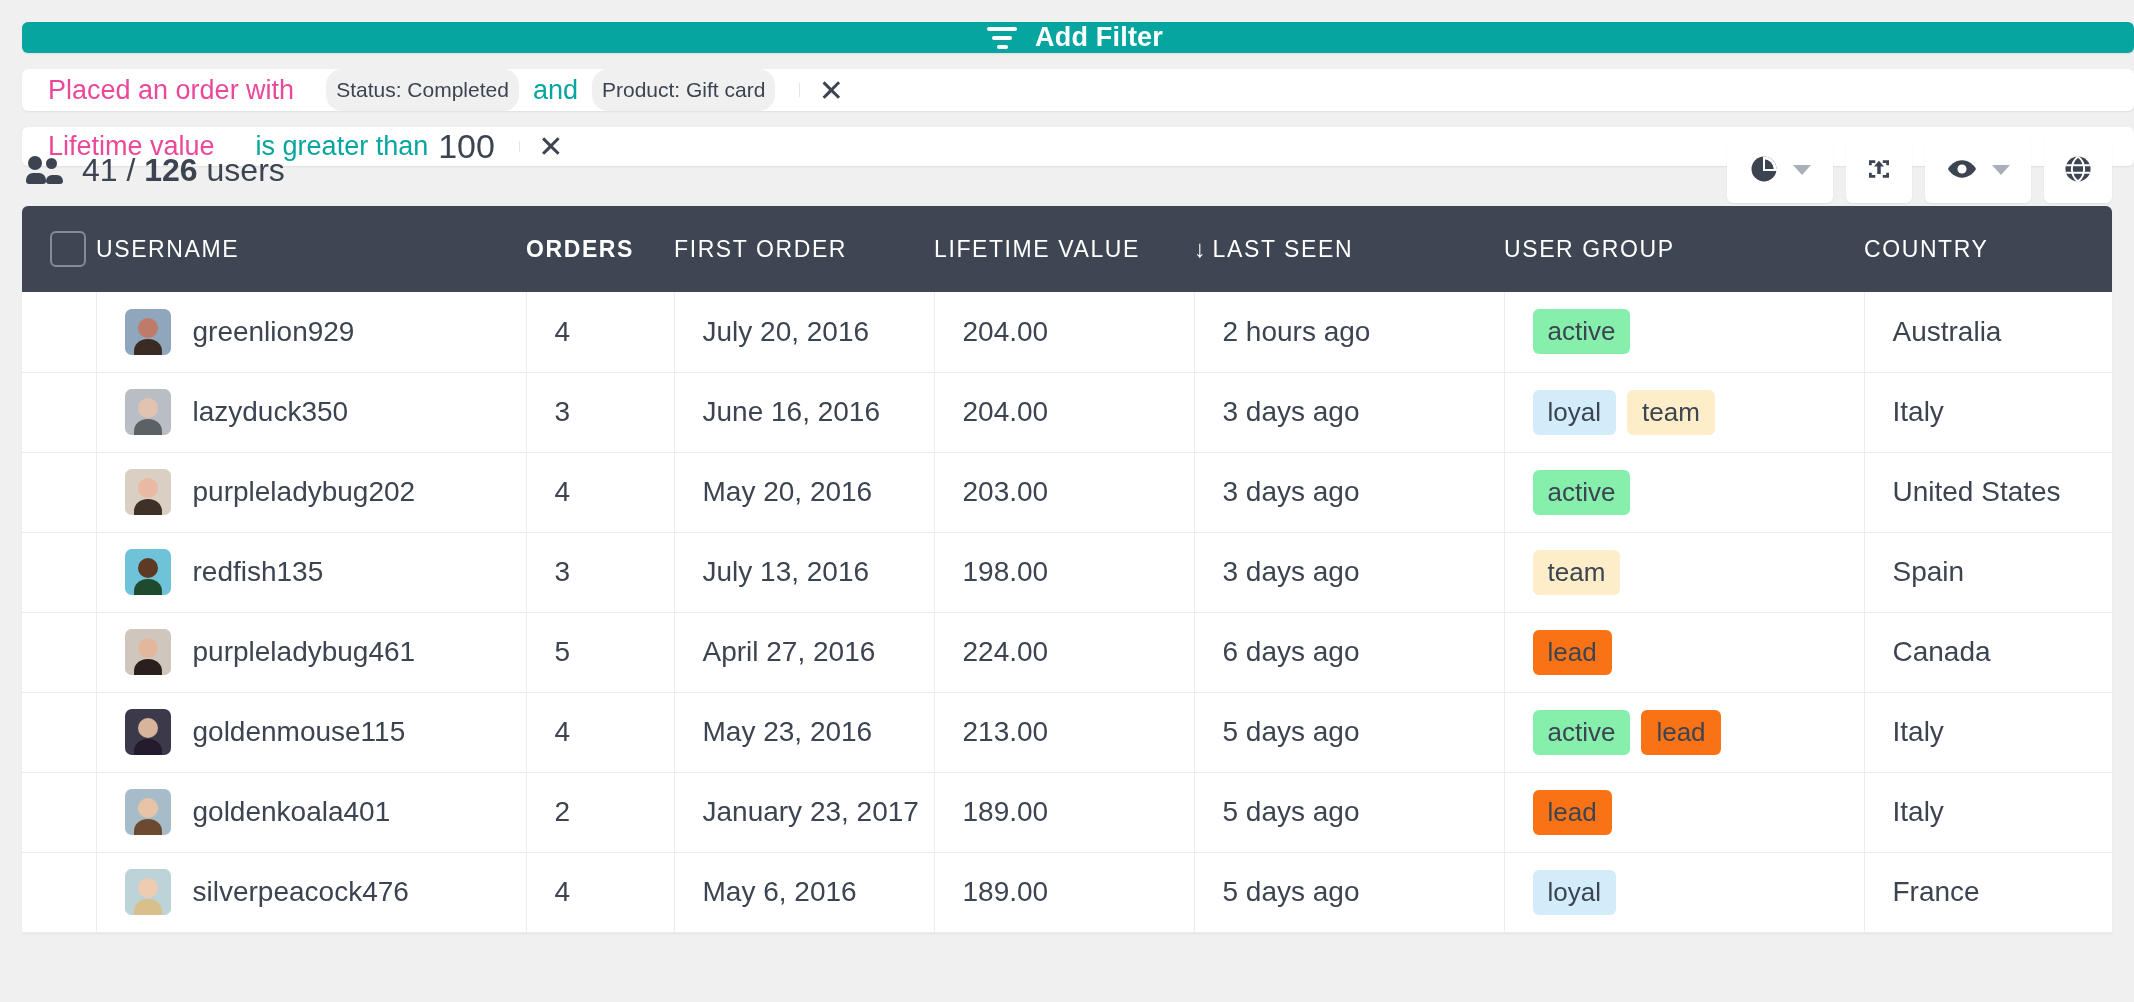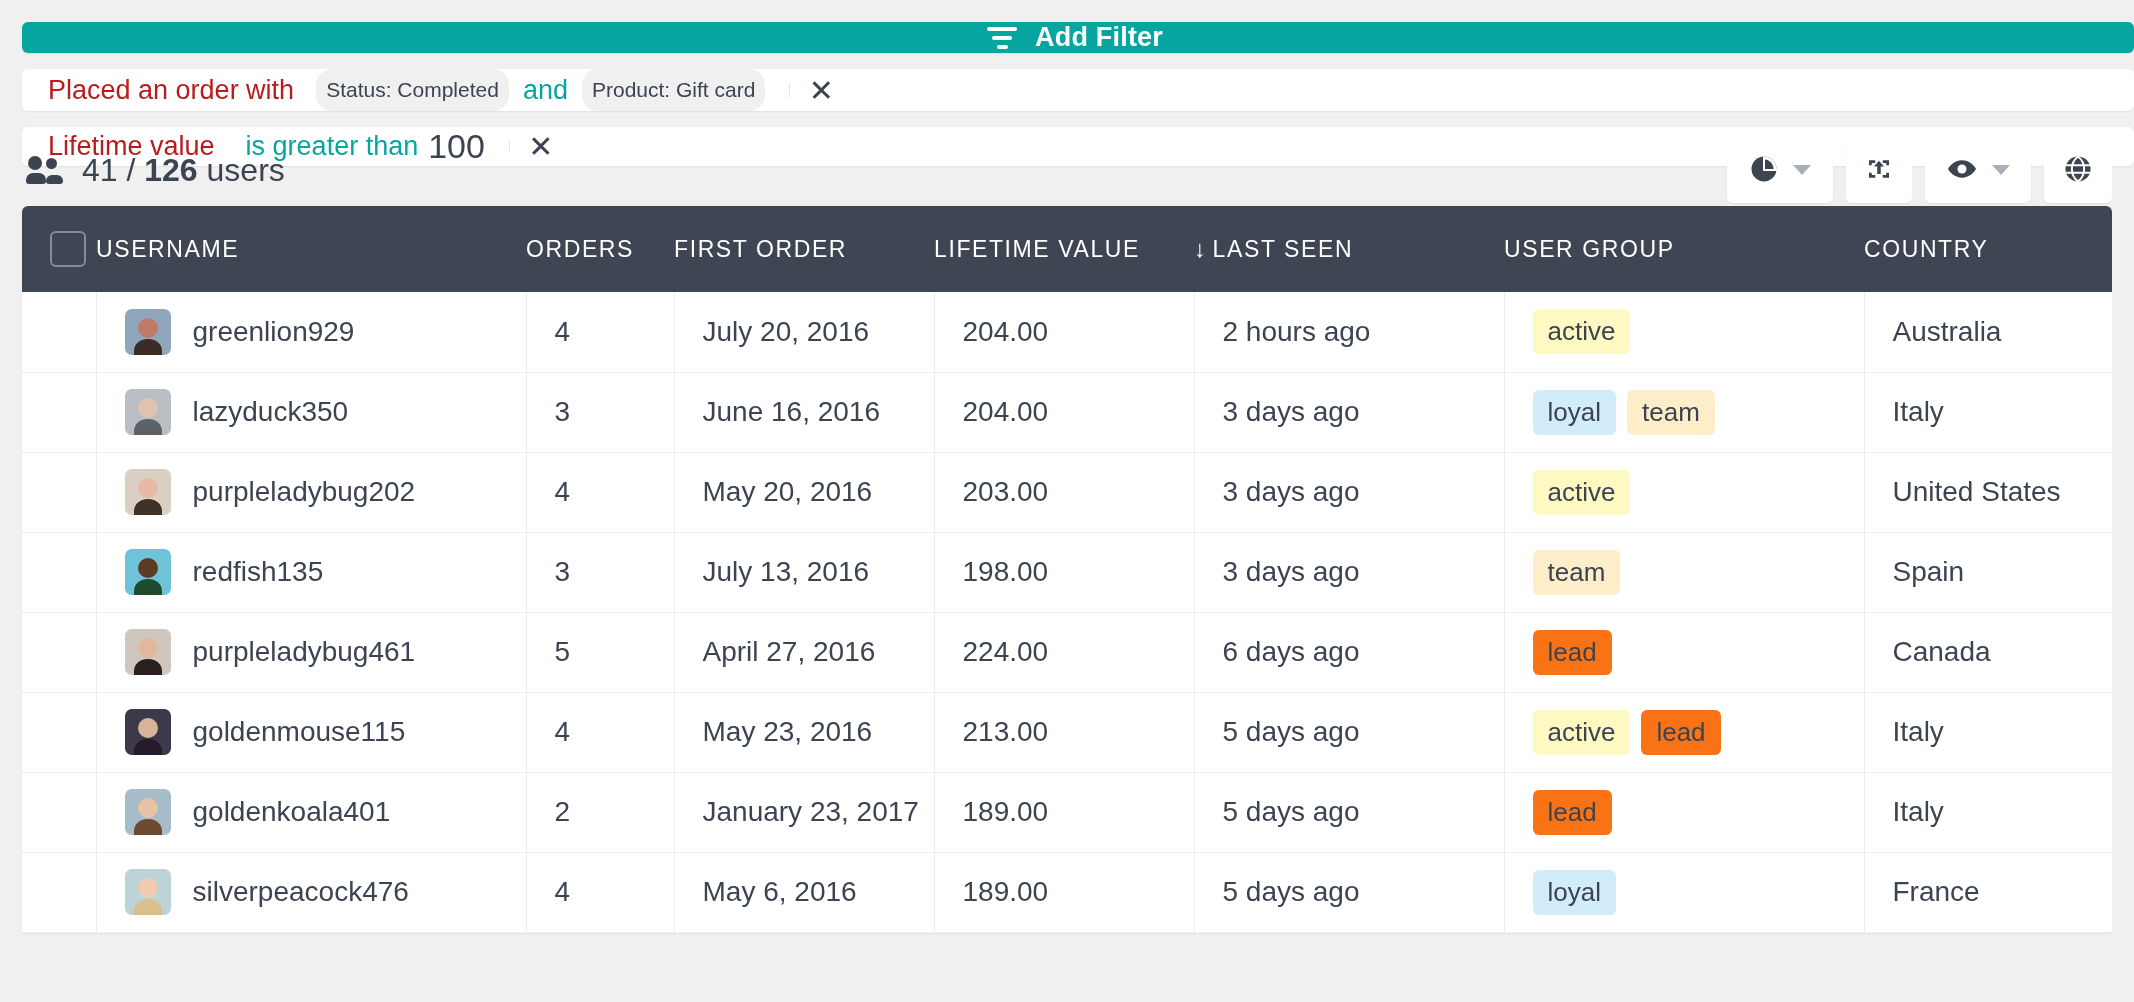--- a/index.html
+++ b/index.html
@@ -45,22 +45,22 @@
   .filter-card {
     background: #ffffff;
     border-radius: 6px;
     height: 72px;
     display: flex; align-items: center;
     padding: 0 0 0 26px;
     box-shadow: 0 1px 2px rgba(0,0,0,.07);
     white-space: nowrap;
   }
   .fc-text {
-    font-size: 27px; color: #b91c1c;
-    padding-right: 22px;
+    font-size: 27px; color: #ec4899;
+    padding-right: 32px;
   }
   .fc-pill {
     background: #f0f0f1;
     border-radius: 16px;
     font-size: 21px; color: #3c4451;
     padding: 9px 10px;
     cursor: pointer;
   }
   .fc-conj {
     color: #07a5a0; font-size: 27px;
@@ -141,21 +141,21 @@
   }
   .th-check { width: 74px; padding-left: 28px !important; }
   .hd-checkbox {
     width: 36px; height: 36px;
     border: 2px solid #858c97; border-radius: 6px;
     background: transparent; cursor: pointer; display: block;
   }
   .sort-arrow { display: inline-block; margin-right: 5px; font-size: 24px; }
 
   .col-user   { width: 430px; }
-  .col-orders { width: 148px; }
+  .col-orders { width: 148px; font-weight: bold; }
   .col-first  { width: 260px; }
   .col-ltv    { width: 260px; }
   .col-seen   { width: 310px; }
   .col-group  { width: 360px; }
   .col-country{ width: 280px; }
 
   tbody tr { height: 80px; background: #fff; }
   tbody td {
     font-size: 28px; color: #3c4451;
     border-bottom: 1px solid #eceded;
@@ -176,21 +176,21 @@
 
   .badge {
     display: inline-block;
     font-size: 26px;
     border-radius: 6px;
     padding: 7px 15px;
     margin-right: 11px;
     color: #3c4451;
     cursor: pointer;
   }
-  .badge-active { background: #fef9c3; }
+  .badge-active { background: #86efac; }
   .badge-loyal  { background: #d3ecf9; }
   .badge-team   { background: #fdeec9; }
   .badge-lead   { background: #f97316; }
 </style>
 </head>
 <body>
 
 <div class="page">
 
   <div class="filter-bar">

